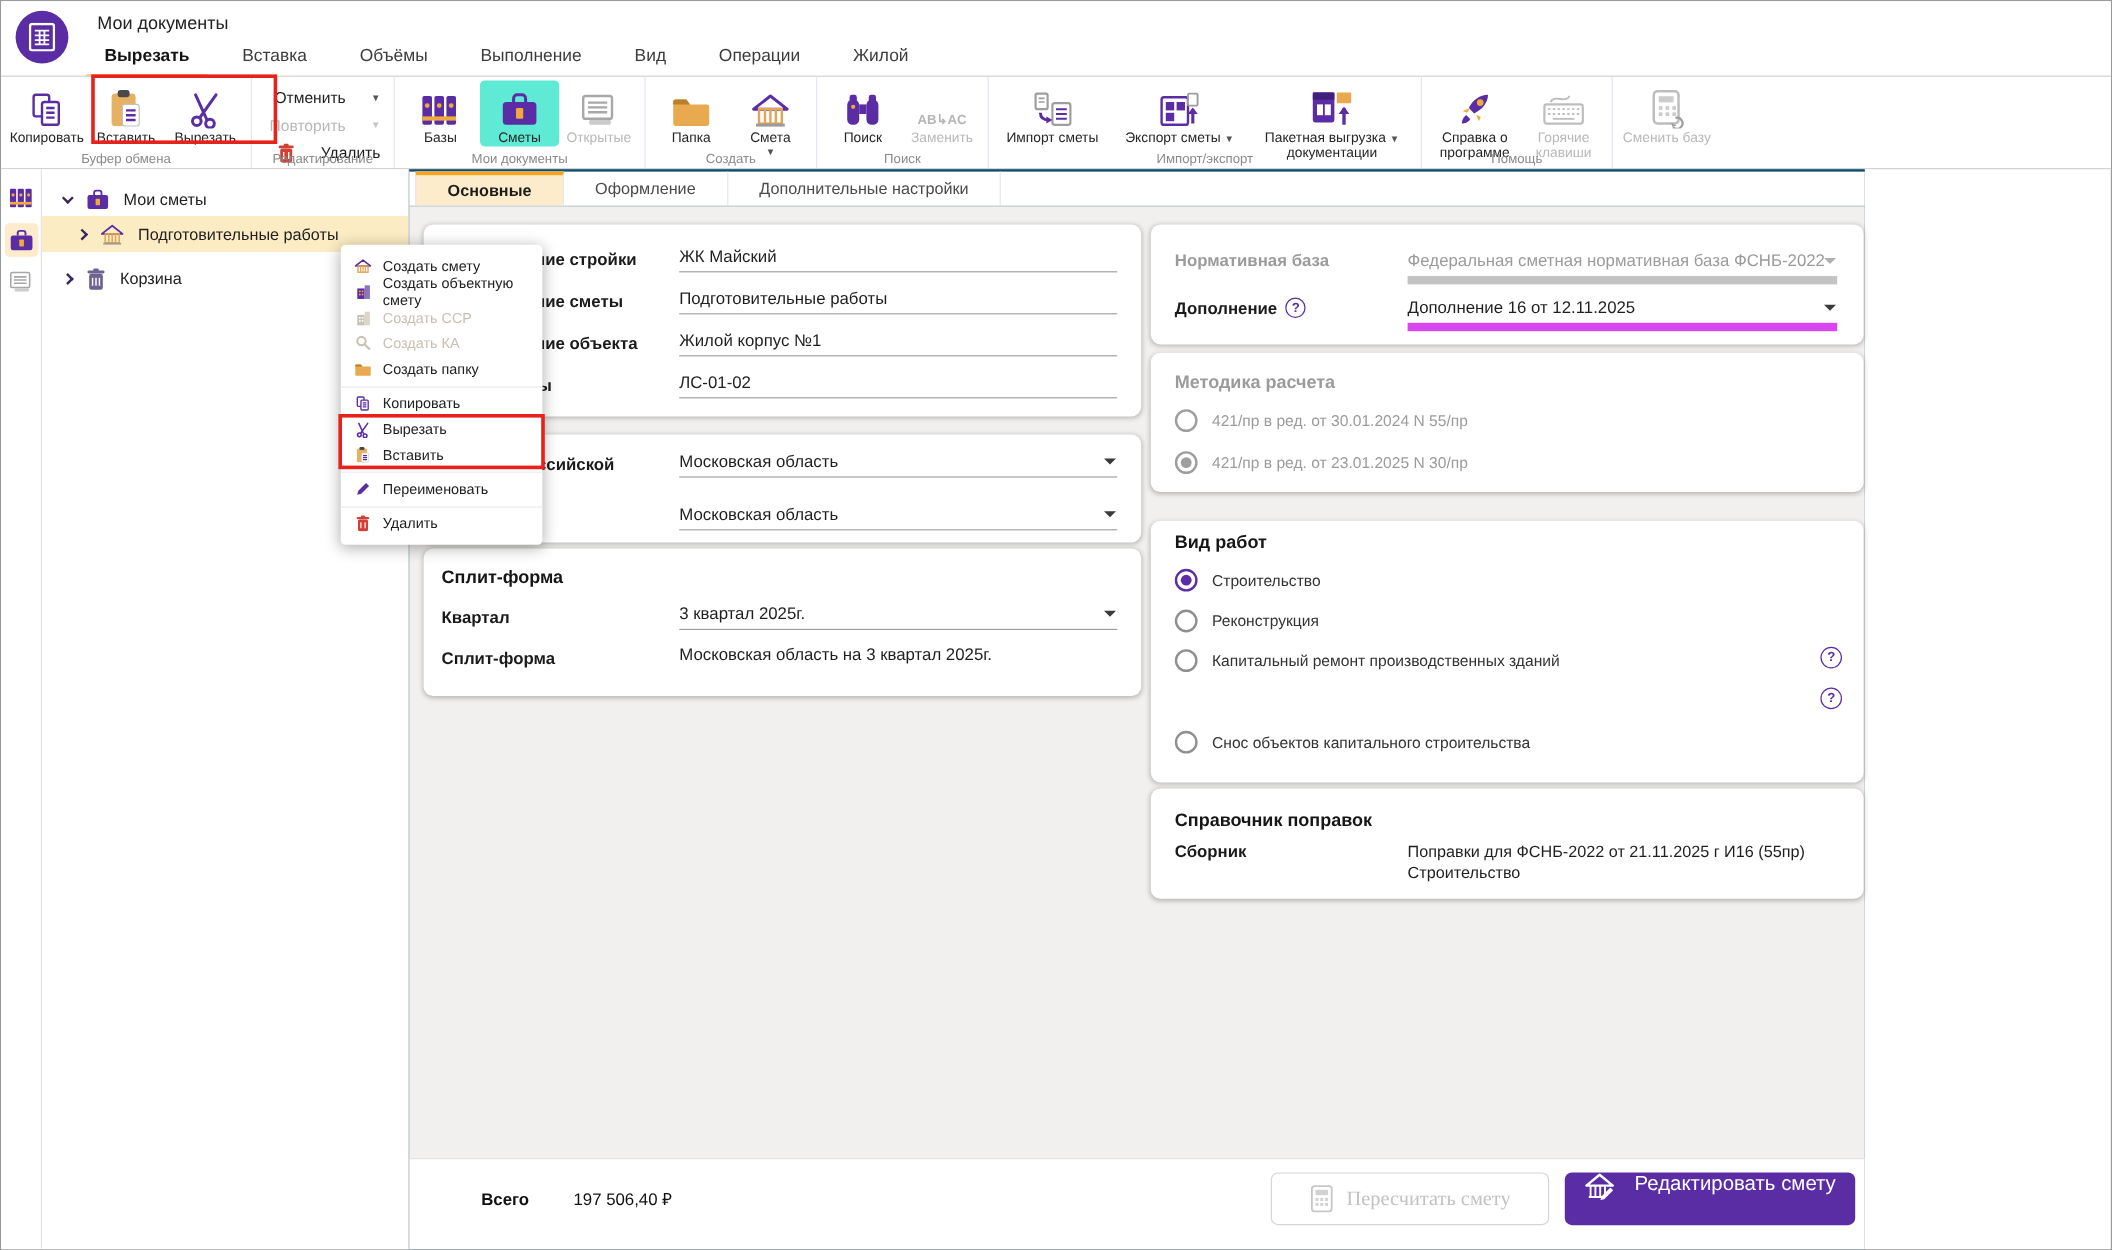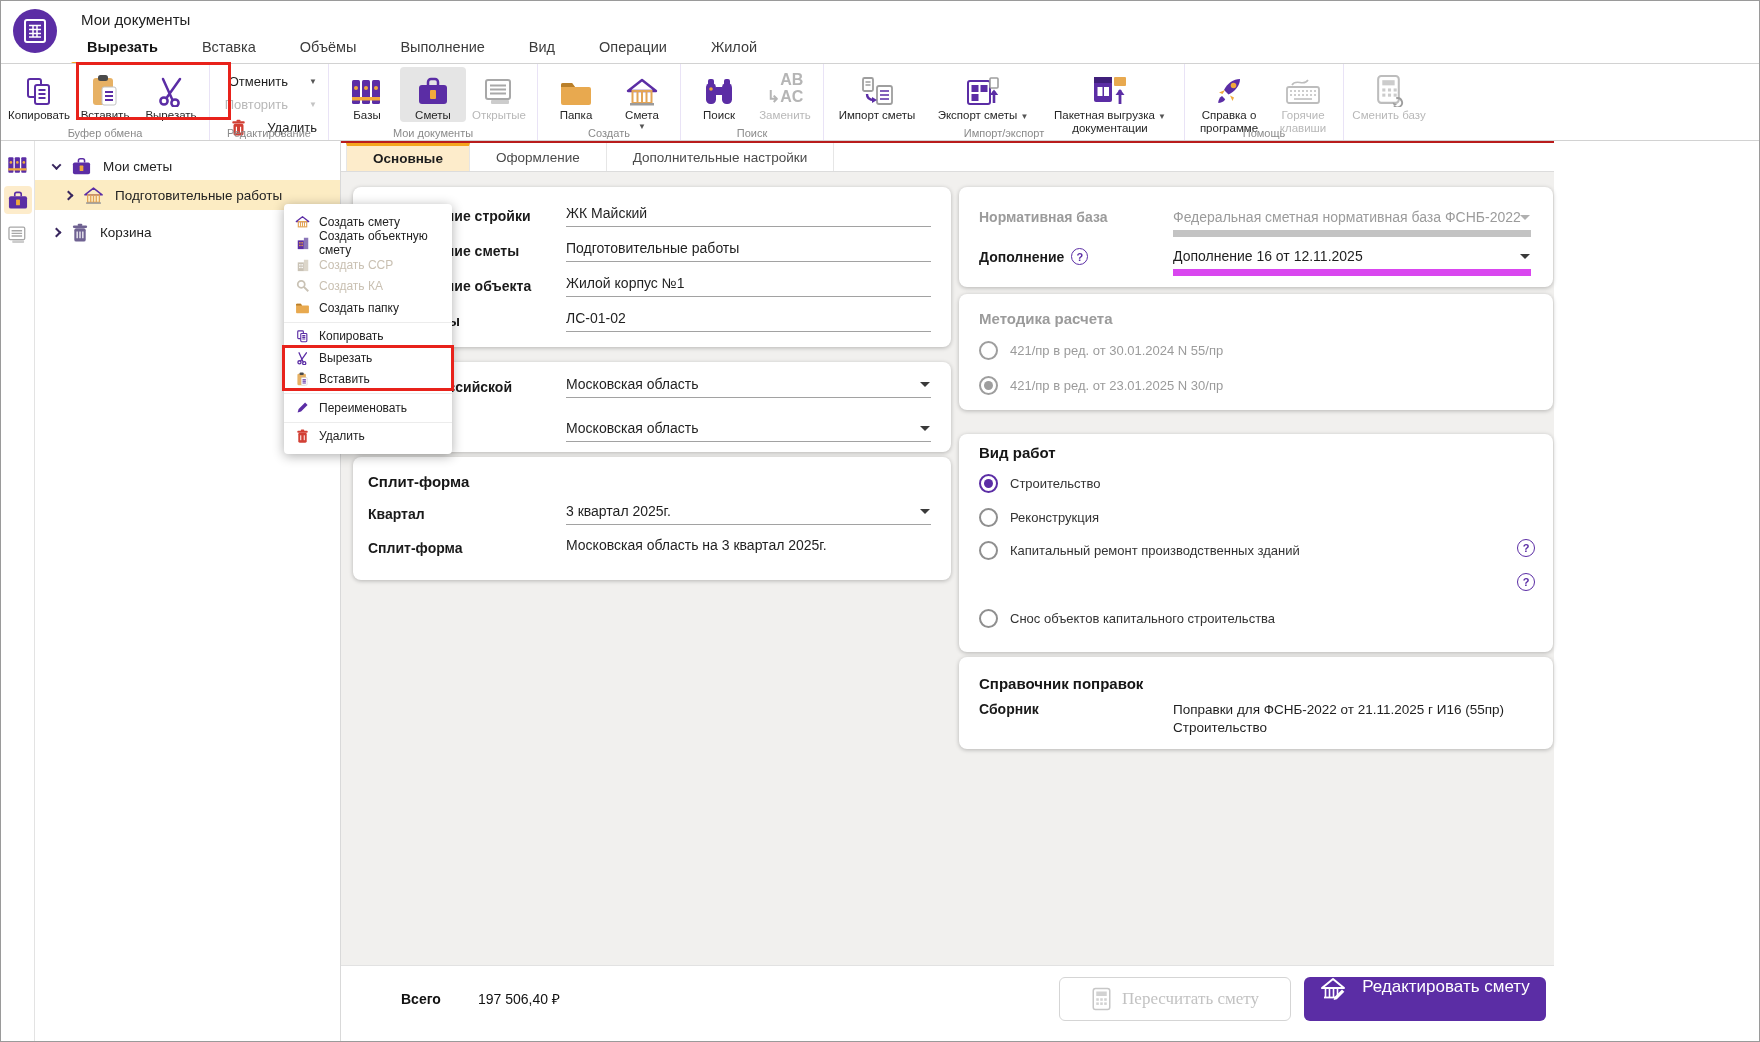--- a/index.html
+++ b/index.html
@@ -23,30 +23,30 @@
   .ribbon { position:absolute; top:62px; left:0; width:100%; height:78px; background:#fff;
     border-top:1px solid #d2d2d2; border-bottom:1px solid #d2d2d2; display:flex; }
   .rgroup { position:relative; display:flex; align-items:flex-start; padding:3px 5px 16px;
     border-right:1px solid #e9e3f6; }
   .rgroup-label { position:absolute; bottom:1px; left:0; right:0; text-align:center;
     font-size:11px; color:#8a8a8a; white-space:nowrap; }
   .rbtn { width:66px; display:flex; flex-direction:column; align-items:center; padding-top:3px; cursor:default; }
   .rbtn .ricon { height:37px; display:flex; align-items:flex-end; justify-content:center; }
   .rbtn .rlabel { font-size:11.5px; color:#262626; text-align:center; line-height:1.15; margin-top:2px; }
   .rbtn.disabled .rlabel { color:#b8b8b8; }
-  .rbtn.active { background:#e5e5e5; border-radius:4px;justify-content:flex-end; }
+  .rbtn.active { background:#5eead4; border-radius:4px;justify-content:flex-end; }
   .rbtn.wide { width:96px; } .rbtn.wider { width:116px; } .rbtn.widest { width:138px; }
   .rcaret { font-size:8px; color:#555; }
   .rcaret.dis { color:#c4c4c4; }
   .editstack { display:flex; flex-direction:column; gap:4px; padding:5px 6px; width:108px; }
   .editrow { display:flex; align-items:center; gap:21px; font-size:13px; color:#1d1d1d; height:19px;justify-content:flex-end; }
   .editrow.disabled { color:#b8b8b8; }
   .editrow .rcaret { margin-left:auto; }
-  .replace-glyph { display:flex; flex-direction:column; align-items:center; color:#b5b5b5;
-    font-weight:bold; font-size:16px; line-height:1.05; }
+  .replace-glyph { display:flex; flex-direction:row; align-items:center; color:#b5b5b5;
+    font-weight:bold; font-size:11px; line-height:1.05; }
   .hl-box1 { position:absolute; left:75px; top:61px; width:155px; height:58px;
     border:3px solid #e8221b; z-index:6; pointer-events:none; }
   
   .leftstrip { position:absolute; left:0; top:140px; bottom:0; width:34px; background:#fff;
     border-right:1px solid #e3e3e3; display:flex; flex-direction:column; align-items:center; padding-top:10px; gap:7px; }
   .stripbtn { width:28px; height:28px; display:flex; align-items:center; justify-content:center; border-radius:4px; }
   .stripbtn.active { background:#fdeccb; }
   
   .treepanel { position:absolute; left:34px; top:140px; bottom:0; width:306px; background:#fff;
     border-right:1px solid #d9d9d9; }
@@ -61,21 +61,21 @@
   .ctxmenu { position:absolute; left:283px; top:203px; width:168px; background:#fff;
     border-radius:4px; box-shadow:0 2px 12px rgba(0,0,0,.32); padding:7px 0; z-index:10; }
   .ctxitem { display:flex; align-items:center; gap:9px; height:21.5px; padding:0 11px;
     font-size:12px; color:#222; cursor:default; }
   .ctxitem.disabled { color:#c9c0b2; }
   .ctxitem .mi { width:15px; height:15px; flex:none; display:flex; align-items:center; justify-content:center; }
   .ctxsep { height:1px; background:#ececec; margin:3px 0; }
   .hl-box2 { position:absolute; left:281px; top:344px; width:172px; height:46px;
     border:3px solid #e8221b; z-index:11; pointer-events:none; }
   
-  .content { position:absolute; left:340px; top:140px; width:1213px; bottom:0; background:#b91c1c; }
+  .content { position:absolute; left:340px; top:140px; width:1213px; bottom:0; background:#0c4a6e; }
   .tabstrip { position:absolute; top:2px; left:0; right:0; height:29px; display:flex;
     padding-left:5px; border-bottom:1px solid #dcdcdc; background:#fff; }
   .ftab { padding:0 26px; display:flex; align-items:center; font-size:13.5px; color:#4a4a4a;
     border-right:1px solid #e6e6e6; cursor:default; }
   .ftab:first-child { border-left:1px solid #e6e6e6; }
   .ftab.active { background:#fdeccb; border-top:3px solid #f5a51d; font-weight:bold; color:#1c1c1c; }
   .scroll { position:absolute; top:31px; left:0; right:0; bottom:76px; background:#f1f0ee; }
   .card { position:absolute; background:#fff; border-radius:8px; box-shadow:0 1px 4px rgba(0,0,0,.25); }
   .frow { position:absolute; left:0; right:0; }
   .flabel { position:absolute; left:15px; top:0; font-weight:bold; font-size:14px; color:#1a1a1a; width:190px; line-height:1.3; }

